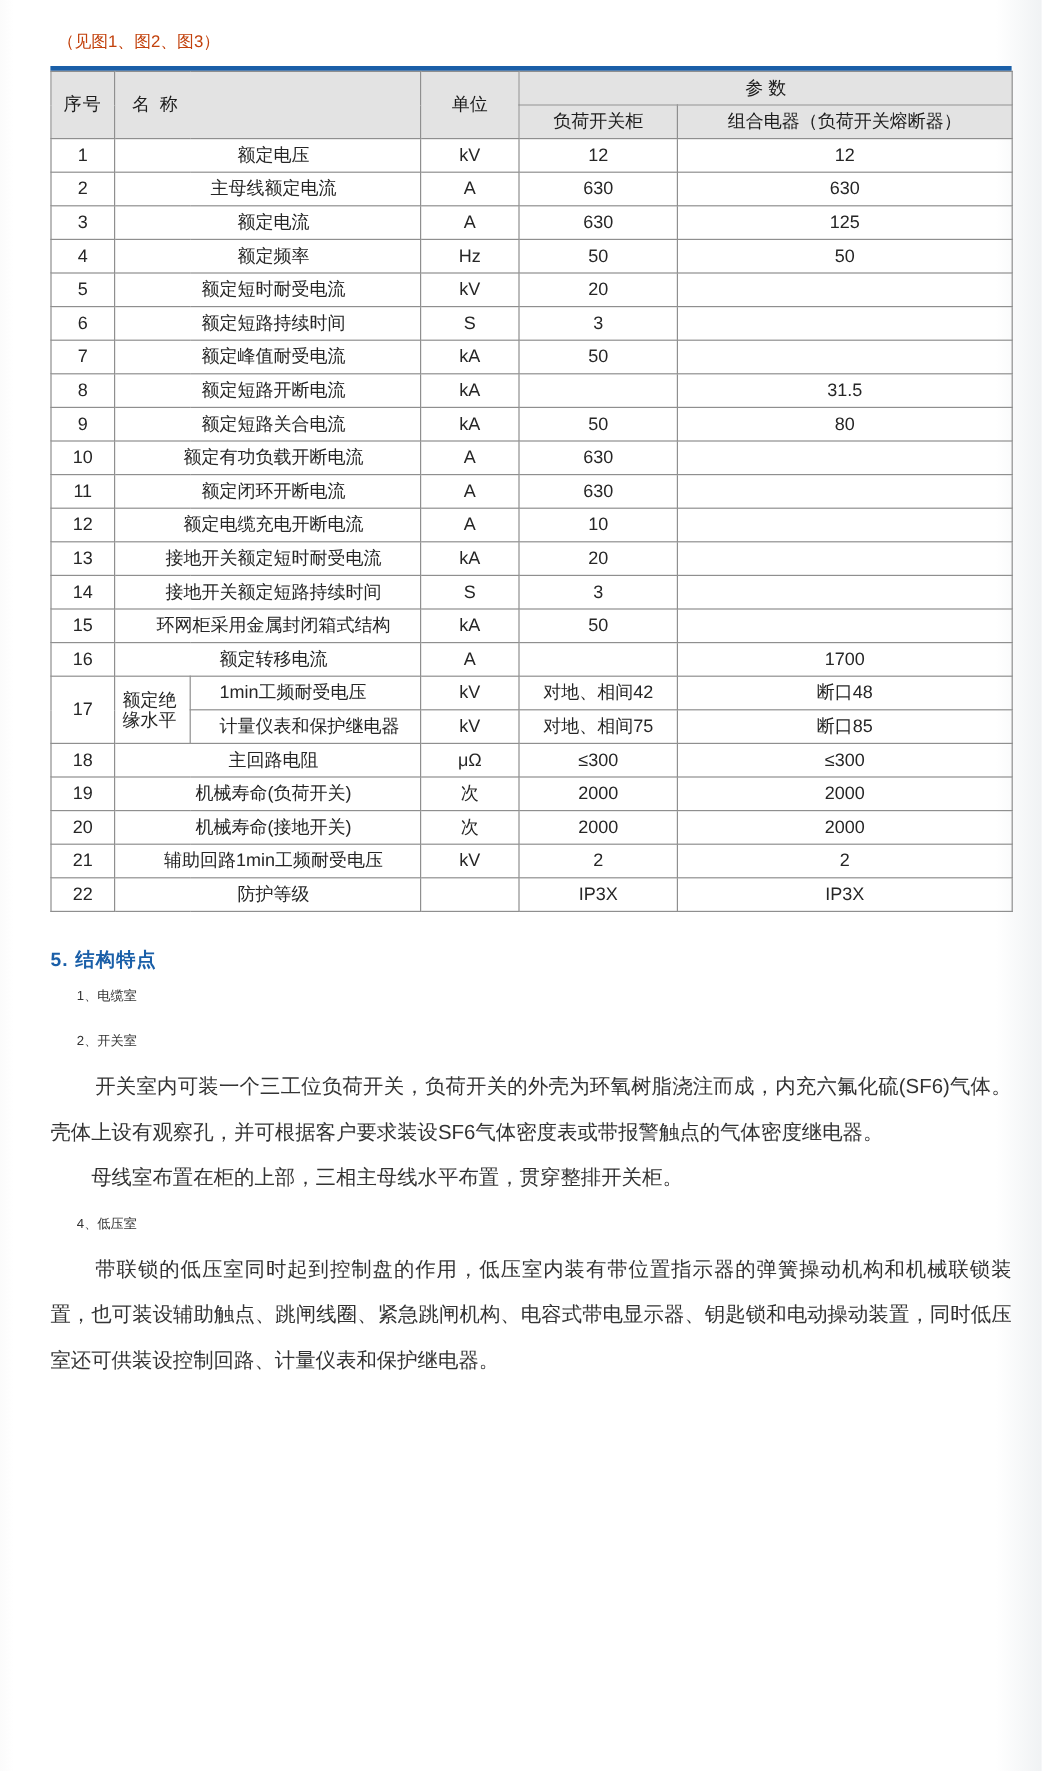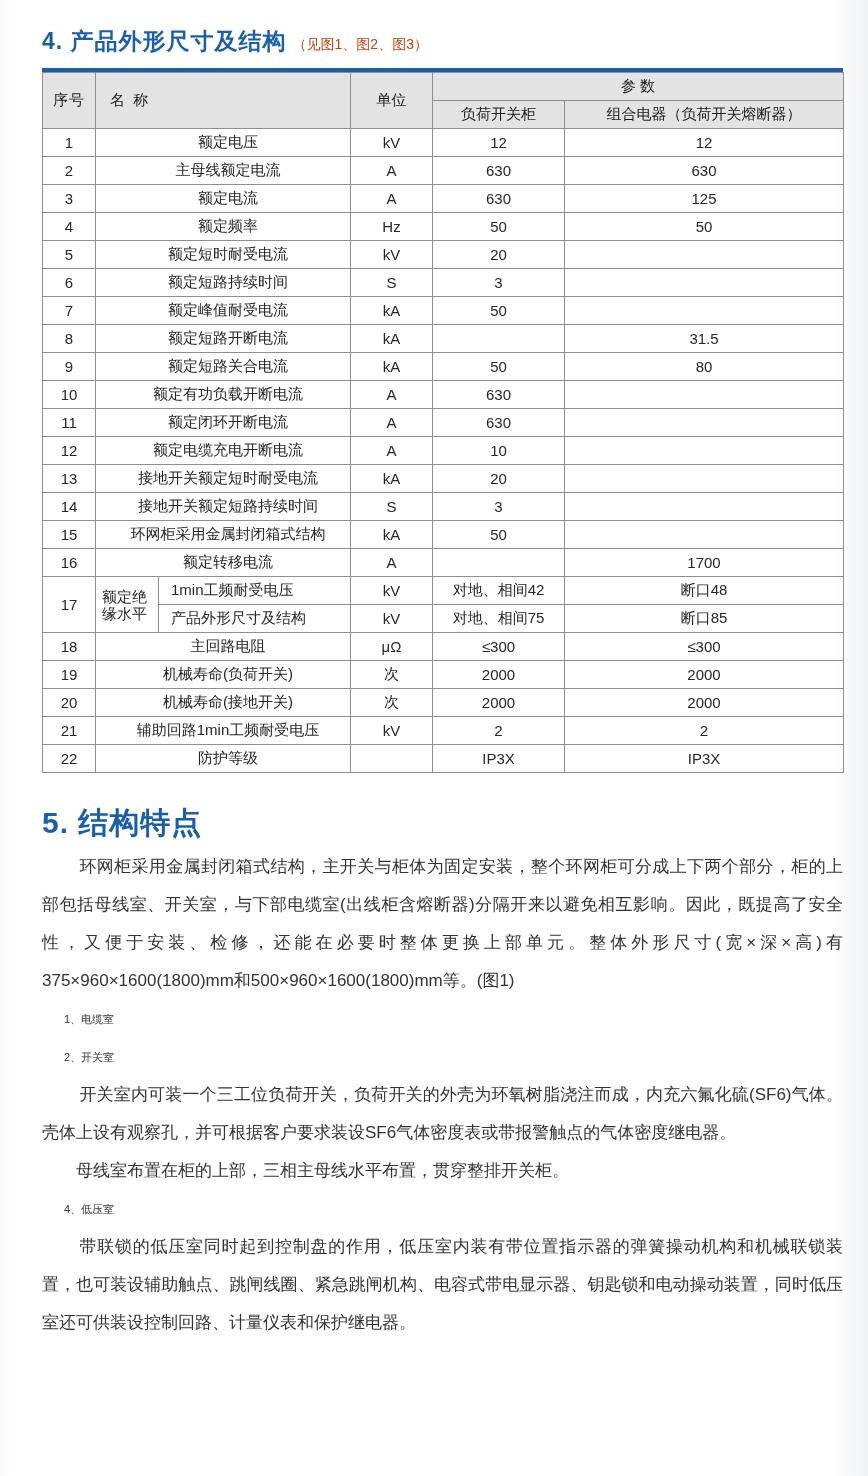--- a/index.html
+++ b/index.html
@@ -34,38 +34,37 @@
     height:27px;
     padding:0 4px;
     text-align:center;
     overflow:hidden;
   }
   thead th{background:#e3e3e3;color:#1c1c1c;}
   thead th.hdr-name{text-align:left;padding-left:14px;letter-spacing:2px;}
   thead th.hdr-seq{letter-spacing:1px;}
   td.name{text-align:center;padding-left:14px;}
   td.group{padding:0 6px;line-height:17px;text-align:left;}
-  td.subname{text-align:left;padding-left:12px;margin-top:30px;}
+  td.subname{text-align:left;padding-left:24px;margin-top:30px;}
 
   
-  .sec5-title{margin-top:30px;font-size:30px;font-weight:bold;color:#1a5fa8;letter-spacing:1px;}
+  .sec5-title{margin-top:30px;font-size:16px;font-weight:bold;color:#1a5fa8;letter-spacing:1px;}
   .para{font-size:17px;line-height:38px;color:#333;text-align:justify;margin:0;}
   .para.indent{text-indent:2.2em;}
   .sub-heading{font-size:11px;line-height:38px;color:#333;text-indent:2em;margin:0;}
   .para.short{text-indent:2em;}
   .intro{margin-top:4px;}
 </style>
 </head>
 <body>
 
 <div class="page">
   <div class="content">
 
     <div class="sec4-title">
-      <span class="main">4. 产品外形尺寸及结构</span>
       <span class="suffix">（见图1、图2、图3）</span>
     </div>
 
     <div class="tbl-topbar"></div>
 
     <table>
       <colgroup>
         <col class="c-no">
           <col class="c-name-a">
           <col class="c-name-b">
@@ -200,21 +199,21 @@
           </tr>
           <tr>
             <td rowspan="2">17</td>
             <td class="group" rowspan="2">额定绝缘水平</td>
             <td class="subname">1min工频耐受电压</td>
             <td>kV</td>
             <td>对地、相间42</td>
             <td>断口48</td>
           </tr>
           <tr>
-            <td class="subname">产品外形尺寸及结构</td>
+            <td class="subname">计量仪表和保护继电器</td>
             <td>kV</td>
             <td>对地、相间75</td>
             <td>断口85</td>
           </tr>
           <tr>
             <td>18</td>
             <td class="name" colspan="2">主回路电阻</td>
             <td>μΩ</td>
             <td>≤300</td>
             <td>≤300</td>
@@ -245,21 +244,20 @@
             <td class="name" colspan="2">防护等级</td>
             <td></td>
             <td>IP3X</td>
             <td>IP3X</td>
           </tr>
         </tbody>
     </table>
 
     <div class="sec5-title">5. 结构特点</div>
 
-    <p class="para indent intro">环网柜采用金属封闭箱式结构，主开关与柜体为固定安装，整个环网柜可分成上下两个部分，柜的上部包括母线室、开关室，与下部电缆室(出线柜含熔断器)分隔开来以避免相互影响。因此，既提高了安全性，又便于安装、检修，还能在必要时整体更换上部单元。整体外形尺寸(宽×深×高)有375×960×1600(1800)mm和500×960×1600(1800)mm等。(图1)</p>
 
     <div id="sec5-items">
         <p class="sub-heading">1、电缆室</p>
         <p class="sub-heading">2、开关室</p>
         <p class="para indent">开关室内可装一个三工位负荷开关，负荷开关的外壳为环氧树脂浇注而成，内充六氟化硫(SF6)气体。壳体上设有观察孔，并可根据客户要求装设SF6气体密度表或带报警触点的气体密度继电器。</p>
         <p class="para short">母线室布置在柜的上部，三相主母线水平布置，贯穿整排开关柜。</p>
         <p class="sub-heading">4、低压室</p>
         <p class="para indent">带联锁的低压室同时起到控制盘的作用，低压室内装有带位置指示器的弹簧操动机构和机械联锁装置，也可装设辅助触点、跳闸线圈、紧急跳闸机构、电容式带电显示器、钥匙锁和电动操动装置，同时低压室还可供装设控制回路、计量仪表和保护继电器。</p>
       </div>
 

